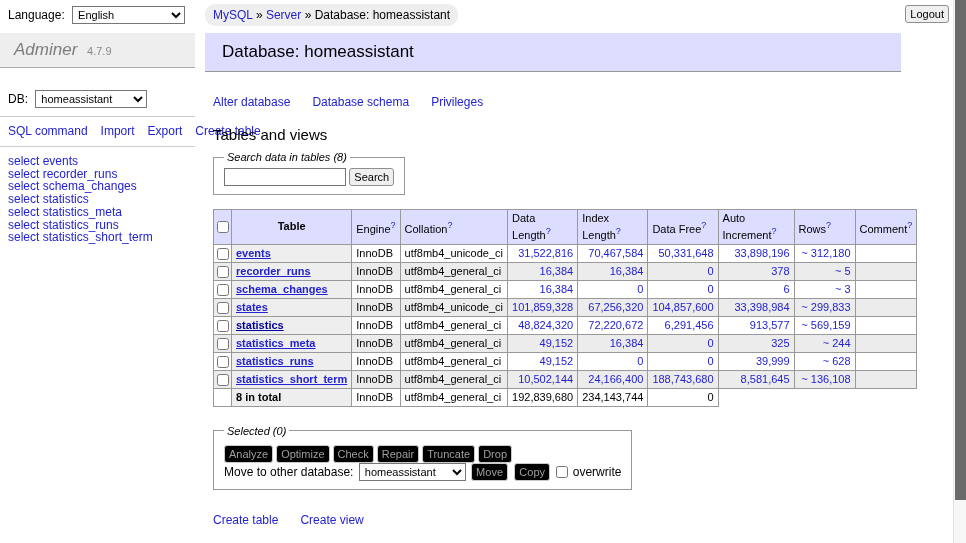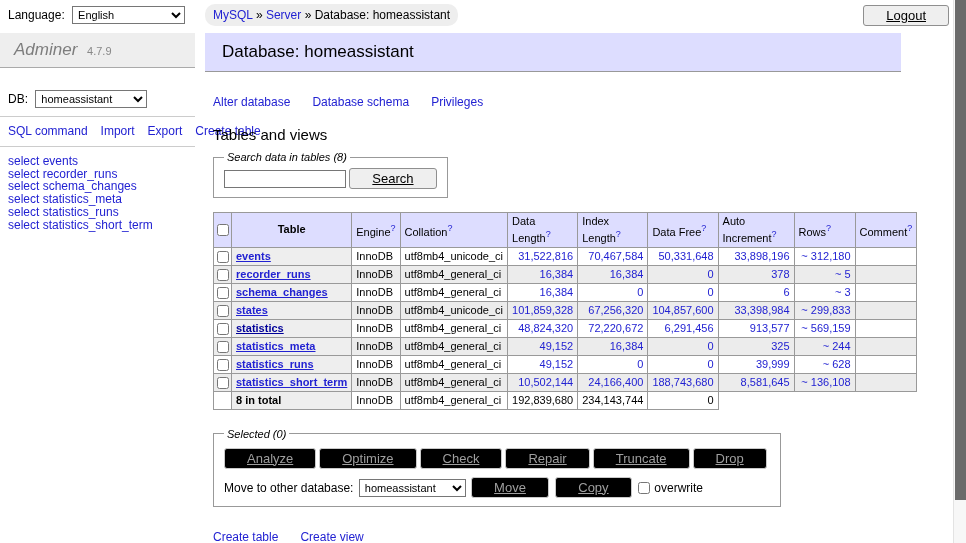--- a/index.html
+++ b/index.html
@@ -1,22 +1,22 @@
 <!DOCTYPE html>
 <html style="--header-bg: #ddddff; --panel: #eeeeee; --stripe: #ececec; --link: #2222d2; --link-visited: #000099; --scroll-thumb: #6a6a6a;"><head>
 <meta charset="utf-8">
 <style>
   * { box-sizing: border-box; margin: 0; padding: 0; }
   html, body { width: 966px; height: 543px; overflow: hidden; background: #fff;
     font-family: "Liberation Sans", "DejaVu Sans", sans-serif; font-size: 12px; color: #000; }
   a { color: var(--link); text-decoration: none; cursor: pointer; }
   a.visited { color: var(--link-visited); }
   select { font-size: 11px; height: 18px; border: 1px solid #767676; background: #fff; padding: 0 1px; }
-  button { font-size: 13px; padding: 2px 22px; background: #efefef; border: 1px solid #8f8f8f;
-    border-radius: 3px; color: #000; font-family: inherit; text-decoration: underline; }
+  button { font-size: 11px; padding: 2px 4px; background: #efefef; border: 1px solid #8f8f8f;
+    border-radius: 3px; color: #000; font-family: inherit; }
   button[disabled] { color: #9f9f9f; border-color: #cacaca; background: #000000; }
   input[type="text"] { width: 122px; height: 18px; border: 1px solid #767676; font-size: 11px; padding: 0 3px; }
   input[type="checkbox"] { width: 12px; height: 12px; margin: 0; vertical-align: middle; }
 
   
   #sidebar { position: absolute; left: 0; top: 0; width: 195px; height: 543px; background: #fff; }
   .lang { padding: 6px 0 0 8px; }
   .lang select { width: 113px; margin-left: 4px; }
   h1 { margin-top: 9px; background: var(--panel); border-bottom: 1px solid #aaa; padding: 7px 14px;
        font-weight: normal; font-style: italic; font-size: 17px; color: #7d7d7d; }
@@ -52,21 +52,21 @@
   td.num { text-align: right; white-space: nowrap; }
   td.check { text-align: center; width: 18px; padding: 1px 2px; }
   tr.even td { background: var(--stripe); }
   tr.total td { background: #fff; }
   tr.total td.num { color: #000; }
   td.blankcell { border: none; background: #fff; }
 
   .selected-fs { margin-top: 18px; }
   .btnrow { margin-top: 3px; }
   .btnrow button { margin-right: 3px; }
-  .moverow { margin-top: 8px; }
+  .moverow { }
   .moverow select { width: 107px; margin: 0 2px; }
   .moverow button { margin-right: 3px; }
   .moverow label { margin-left: 1px; }
 
   
   #scrollbar { position: absolute; right: 0; top: 0; width: 13px; height: 543px;
     background: #f7f7f7; border-left: 1px solid #e3e3e3; }
   #scroll-thumb { position: absolute; left: 1px; top: 0; width: 12px; height: 500px; background: var(--scroll-thumb); }
 </style>
 </head>
@@ -89,20 +89,21 @@
       <option>homeassistant</option>
     </select>
   </p>
   <hr class="sep">
   <p class="side-links" id="side-actions"><a>SQL command</a><a>Import</a><a>Export</a><a>Create table</a></p>
   <hr class="sep">
   <ul class="tables-list" id="side-tables">
       <li><a>select events</a></li>
       <li><a>select recorder_runs</a></li>
       <li><a>select schema_changes</a></li>
+      <li><a>select statistics</a></li>
       <li><a>select statistics_meta</a></li>
       <li><a>select statistics_runs</a></li>
       <li><a>select statistics_short_term</a></li>
     </ul>
 </div>
 
 <div id="main">
   <p class="breadcrumb">
     <a>MySQL</a>
     <span class="bsep">»</span>

